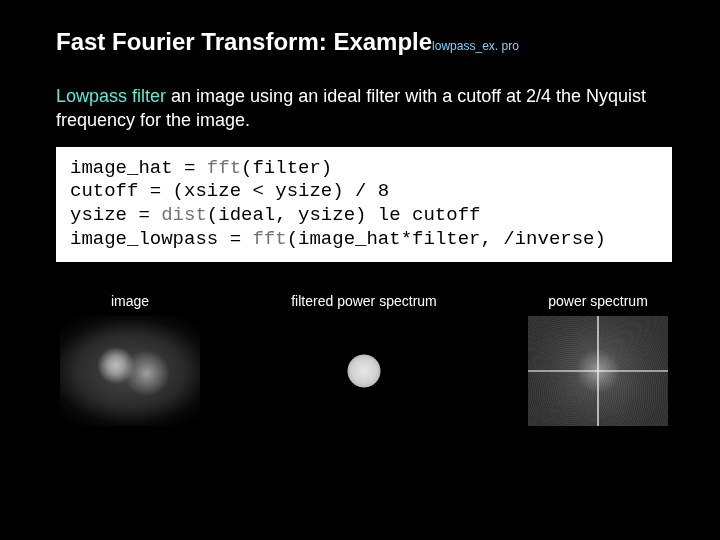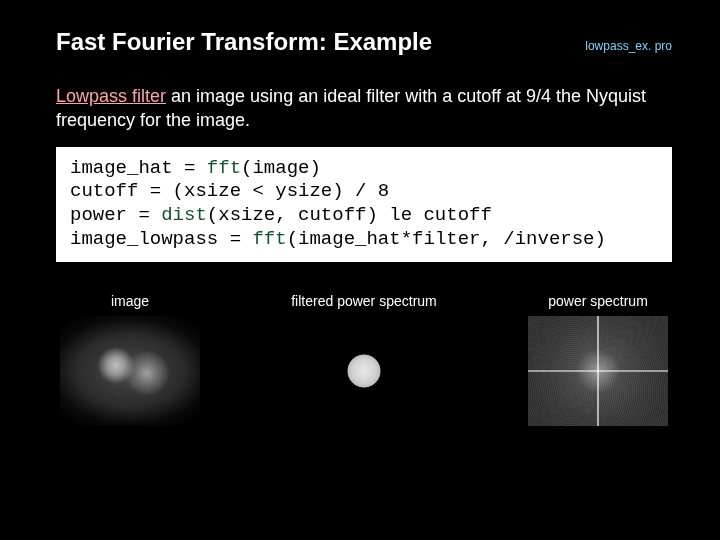--- a/index.html
+++ b/index.html
@@ -10,53 +10,51 @@
     font-family: Arial, Helvetica, sans-serif;
     color: #fff;
     overflow: hidden;
   }
   .slide {
     padding: 28px 48px 20px 56px;
   }
   .header-row {
     display: flex;
     align-items: baseline;
-    justify-content: space-between;
     margin-bottom: 28px;
   }
   .title {
     font-size: 24px;
     font-weight: bold;
     color: #fff;
   }
   .filename {
     font-size: 12px;
     color: #7dd3fc;
   }
   .body-text {
     font-size: 18px;
     line-height: 1.35;
     margin-bottom: 14px;
     color: #fff;
   }
   .highlight {
-    color: #fca5a5;
-    text-decoration: underline;
+    color: #5eead4;
   }
   .code-block {
     background: #fff;
     color: #000;
     font-family: "Courier New", Courier, monospace;
     font-size: 19px;
     line-height: 1.25;
     padding: 10px 14px;
     margin: 0 0 14px 0;
     white-space: pre;
   }
-  .code-block .kw { color: #14532d; }
+  .code-block .kw { color: #737373; }
   .images-row {
     display: flex;
     justify-content: space-between;
     margin-top: 6px;
   }
   .img-col {
     display: flex;
     flex-direction: column;
     align-items: center;
     width: 148px;
@@ -113,26 +111,26 @@
 <body>
 
 <div class="slide">
 
   <div class="header-row">
     <div class="title">Fast Fourier Transform: Example</div>
     <div class="filename">lowpass_ex. pro</div>
   </div>
 
   <p class="body-text">
-    <span class="highlight">Lowpass filter</span><span> an image using an ideal filter with a cutoff at 9/4 the Nyquist frequency for the image.</span>
+    <span class="highlight">Lowpass filter</span><span> an image using an ideal filter with a cutoff at 2/4 the Nyquist frequency for the image.</span>
   </p>
 
-  <div class="code-block"><span>image_hat = </span><span class="kw">fft</span><span>(image)</span>
+  <div class="code-block"><span>image_hat = </span><span class="kw">fft</span><span>(filter)</span>
 <span>cutoff = (xsize &lt; ysize) / 8</span>
-<span>power = </span><span class="kw">dist</span><span>(xsize, cutoff) le cutoff</span>
+<span>ysize = </span><span class="kw">dist</span><span>(ideal, ysize) le cutoff</span>
 <span>image_lowpass = </span><span class="kw">fft</span><span>(image_hat*filter, /inverse)</span></div>
 
   <div class="images-row">
     <div class="img-col">
       <div class="img-label">image</div>
       <div class="thumb mri"></div>
     </div>
     <div class="img-col">
       <div class="img-label">filtered
 power spectrum</div>

